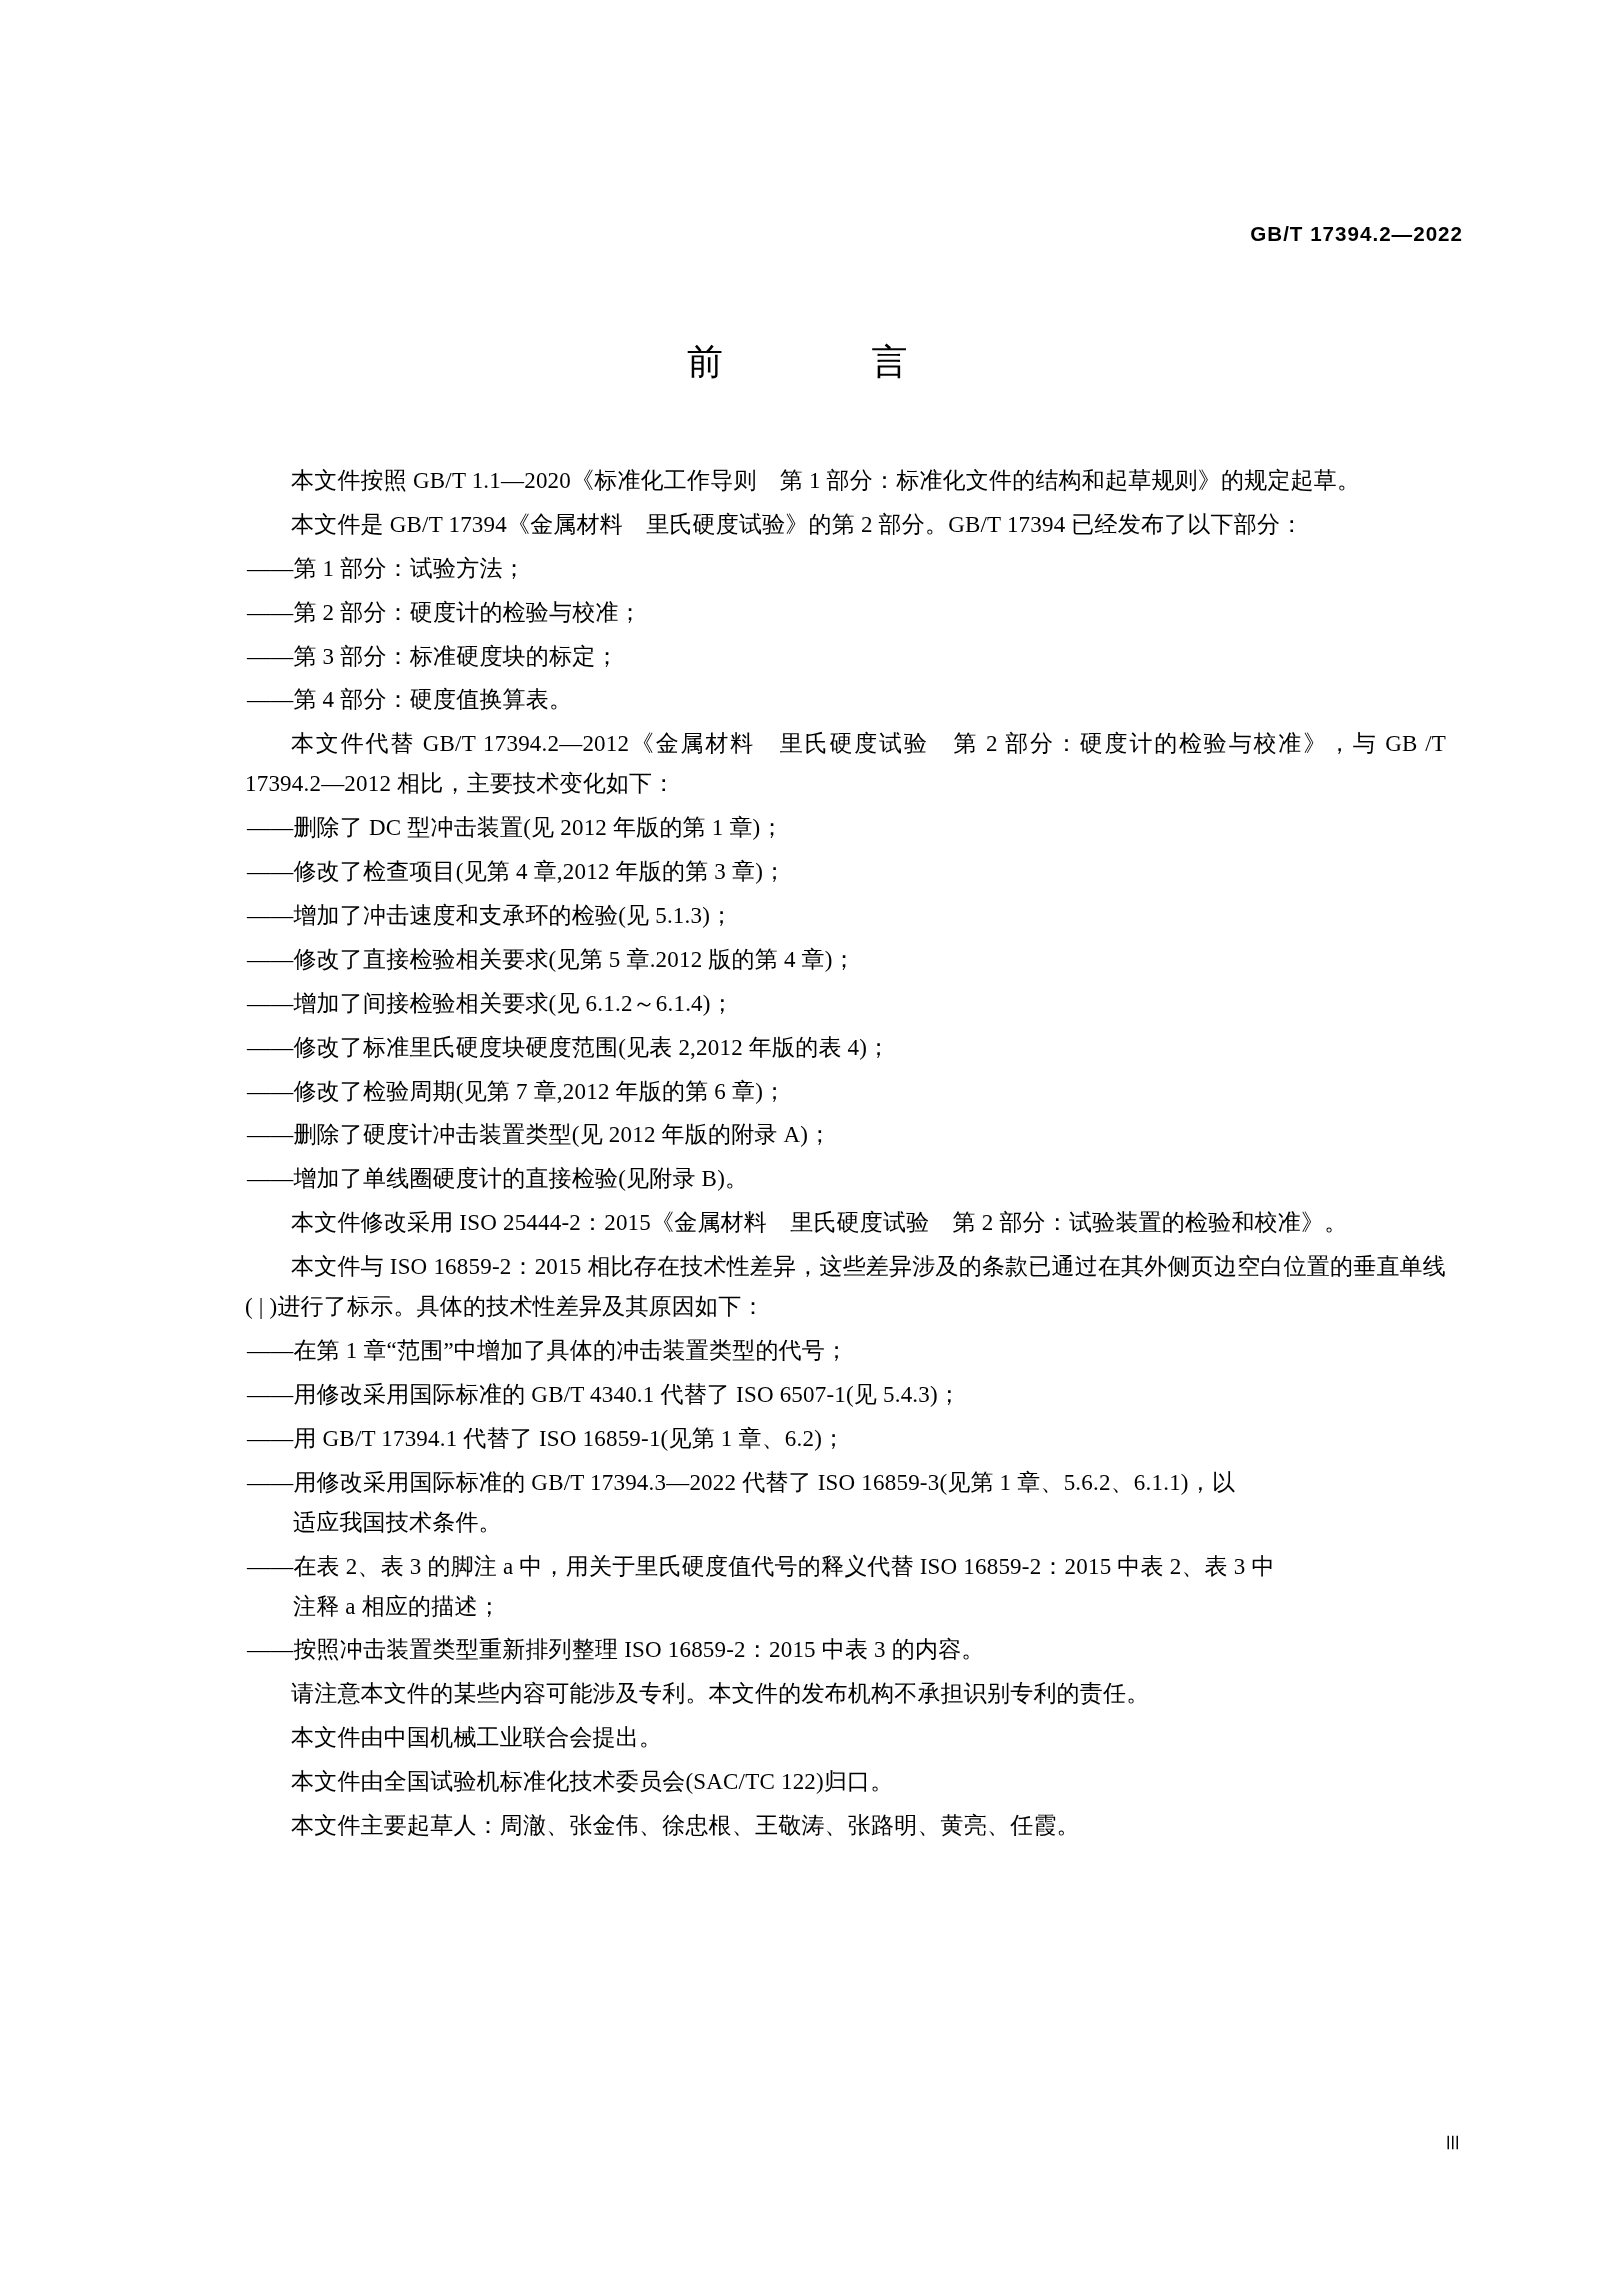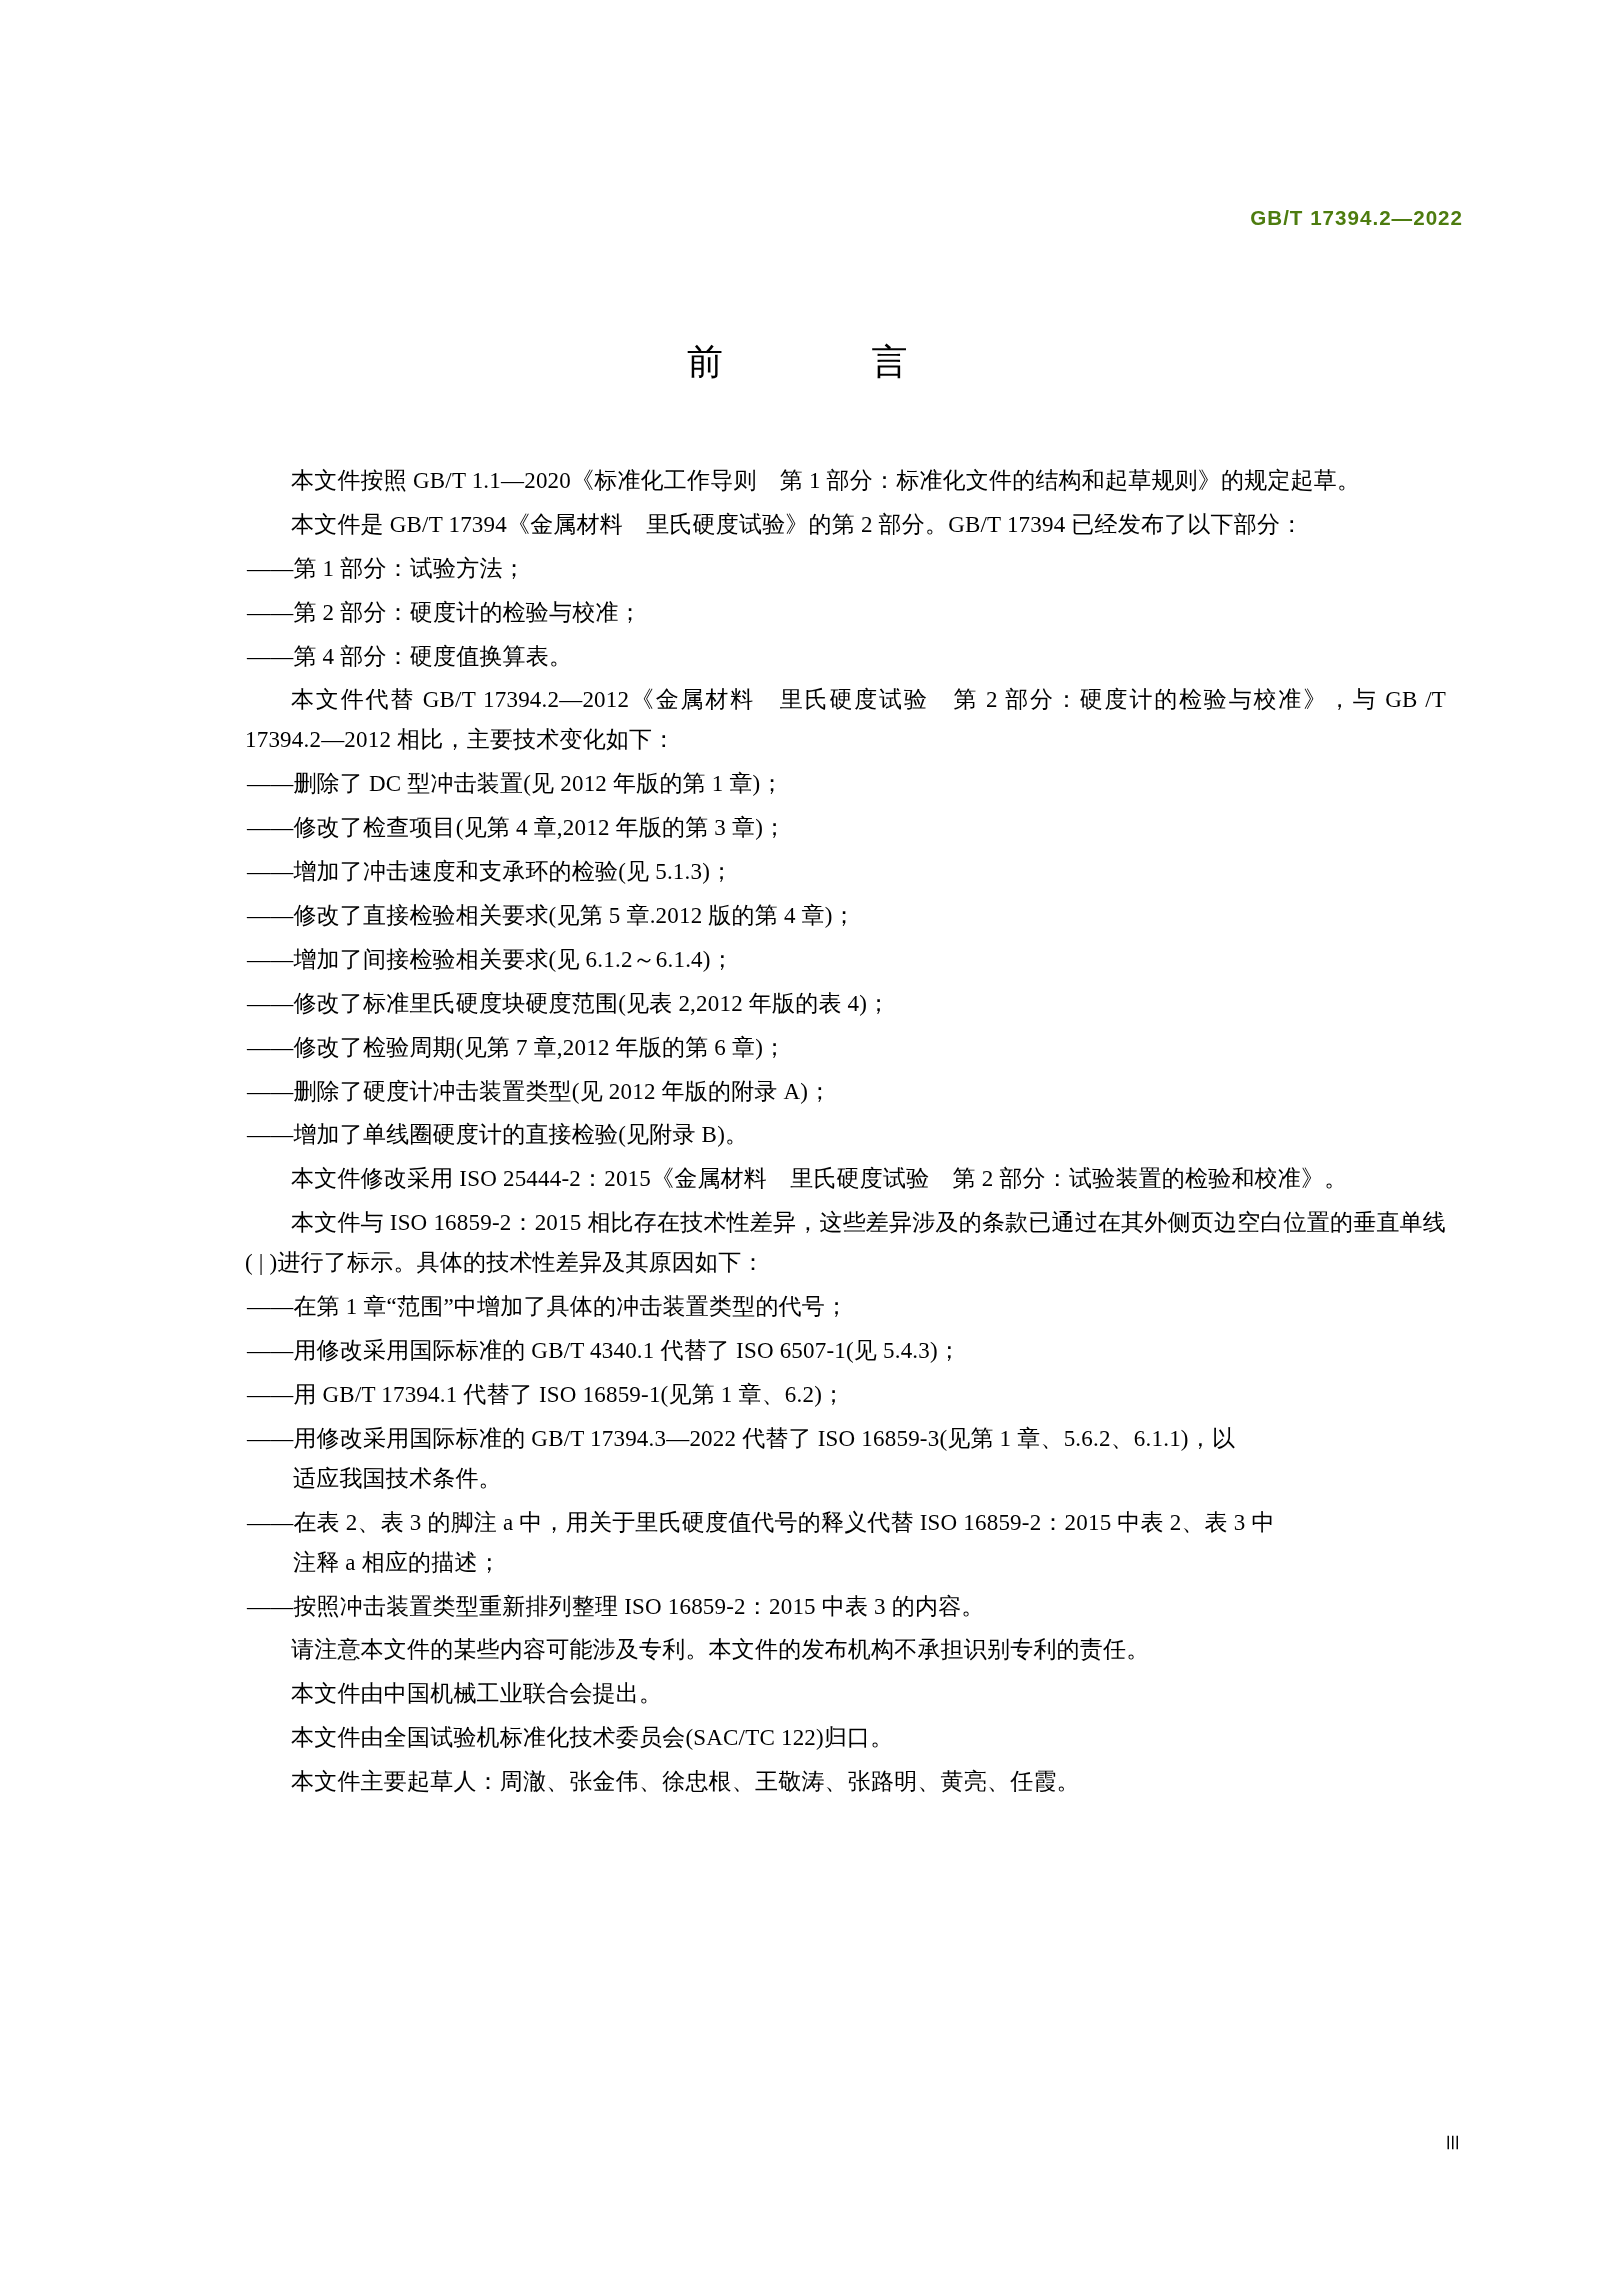--- a/index.html
+++ b/index.html
@@ -12,27 +12,27 @@
     width: 1620px;
     height: 2293px;
     background: #ffffff;
     margin: 0 auto;
     font-family: "Liberation Serif", "DejaVu Serif", serif;
     color: #000000;
     box-sizing: border-box;
   }
   .header {
     position: absolute;
-    top: 206px;
+    top: 222px;
     right: 157px;
     font-family: "Liberation Sans", sans-serif;
     font-size: 20.6px;
     letter-spacing: 1px;
     font-weight: 600;
-    color: #4d7c0f;
+    color: #000000;
   }
   .title {
     position: absolute;
     top: 338px;
     left: 0;
     width: 1620px;
     text-align: center;
     font-size: 36px;
     font-weight: normal;
     letter-spacing: 25.5px;
@@ -87,20 +87,21 @@
   <div class="title">前　　言</div>
 
   <div class="body-area">
 
     <p class="indent">本文件按照 GB/T 1.1—2020《标准化工作导则　第 1 部分：标准化文件的结构和起草规则》的规定起草。</p>
 
     <p class="indent">本文件是 GB/T 17394《金属材料　里氏硬度试验》的第 2 部分。GB/T 17394 已经发布了以下部分：</p>
 
     <p class="dash-item">——第 1 部分：试验方法；</p>
     <p class="dash-item">——第 2 部分：硬度计的检验与校准；</p>
+    <p class="dash-item">——第 3 部分：标准硬度块的标定；</p>
     <p class="dash-item">——第 4 部分：硬度值换算表。</p>
 
     <p class="indent">本文件代替 GB/T 17394.2—2012《金属材料　里氏硬度试验　第 2 部分：硬度计的检验与校准》，与 GB /T 17394.2—2012 相比，主要技术变化如下：</p>
 
     <p class="dash-item">——删除了 DC 型冲击装置(见 2012 年版的第 1 章)；</p>
     <p class="dash-item">——修改了检查项目(见第 4 章,2012 年版的第 3 章)；</p>
     <p class="dash-item">——增加了冲击速度和支承环的检验(见 5.1.3)；</p>
     <p class="dash-item">——修改了直接检验相关要求(见第 5 章.2012 版的第 4 章)；</p>
     <p class="dash-item">——增加了间接检验相关要求(见 6.1.2～6.1.4)；</p>
     <p class="dash-item">——修改了标准里氏硬度块硬度范围(见表 2,2012 年版的表 4)；</p>

